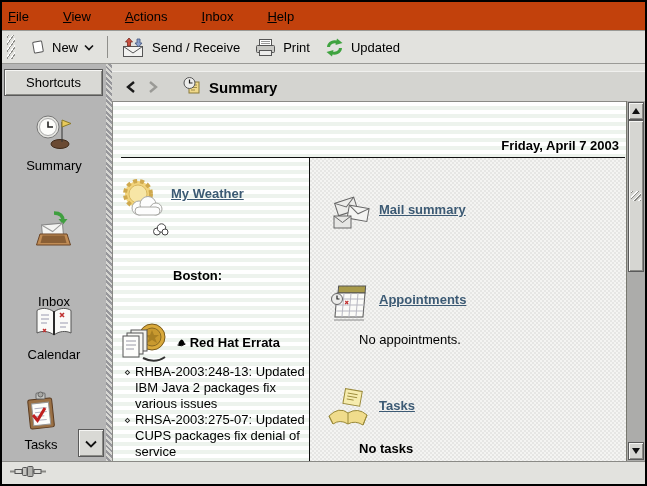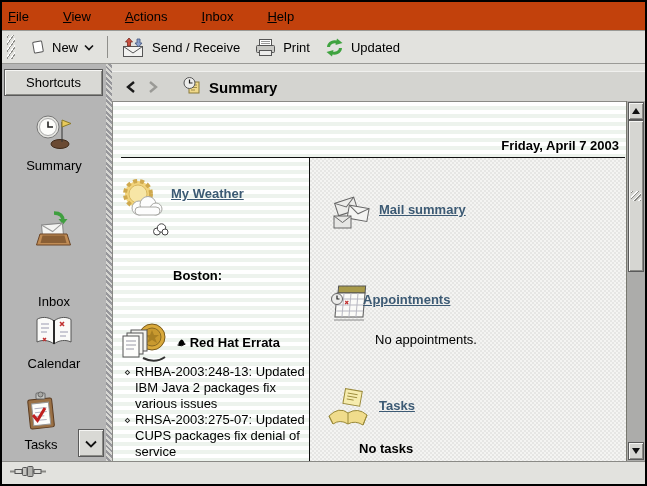--- a/index.html
+++ b/index.html
@@ -24,21 +24,21 @@
   .tb-btn svg{display:block;}
   
   .sidebar{position:absolute;left:0;top:62px;width:104px;bottom:23px;background:#b5b5b5;
     border-right:1px solid #78786f;}
   .shortcuts-btn{position:absolute;left:2px;top:5px;right:3px;height:25px;background:#d9d9d5;
     border:1px solid #5a5a5a;box-shadow:inset 1px 1px 0 #f6f6f4,inset -1px -1px 0 #8a8a86;
     display:flex;align-items:center;justify-content:center;font-size:13px;}
   .shortcut{position:absolute;left:0;width:104px;display:flex;flex-direction:column;
     align-items:center;gap:6px;font-size:13px;}
   .shortcut .ic{height:40px;display:flex;align-items:flex-end;justify-content:center;}
-  .sc-summary{top:48px;} .sc-inbox{top:146px;gap:44px;} .sc-calendar{top:246px;}
+  .sc-summary{top:48px;} .sc-inbox{top:146px;gap:44px;} .sc-calendar{top:237px;}
   .sc-tasks{top:327px;width:78px;}
   .sc-scroll-btn{position:absolute;left:76px;top:365px;width:24px;height:26px;background:#d9d9d5;
     border:1px solid #5a5a5a;box-shadow:inset 1px 1px 0 #f6f6f4,inset -1px -1px 0 #8a8a86;
     display:flex;align-items:center;justify-content:center;}
   .pane-handle{position:absolute;left:104px;top:62px;width:6px;bottom:23px;
     background:repeating-linear-gradient(45deg,#d8d8d4 0 2px,#97979b 2px 4px);}
   
   .folder-header{position:absolute;left:110px;top:69px;right:0;height:30px;background:#d4d4d0;
     border-top:1px solid #f0f0ee;border-bottom:1px solid #92928e;display:flex;align-items:center;
     padding-left:10px;gap:4px;}
@@ -325,22 +325,22 @@
           <rect x="10" y="4" width="27" height="7" fill="#a89a4a" stroke="#555"></rect>
           <rect x="9" y="11" width="28" height="24" fill="#fbfbf8" stroke="#555"></rect>
           <path d="M9 17 h28 M9 23 h28 M9 29 h28 M16 11 v24 M23 11 v24 M30 11 v24" stroke="#b8b8c2" stroke-width="1"></path>
           <path d="M18 19 l3 3 M21 19 l-3 3" stroke="#c03030" stroke-width="1.2"></path>
         </g>
         <circle cx="8" cy="17" r="5.5" fill="#ececea" stroke="#666"></circle>
         <path d="M8 13.5 V17 H10.5" fill="none" stroke="#222" stroke-width="1.2"></path>
         <path d="M5 38 h30" stroke="#888"></path>
       </svg>
     </span>
-    <span class="abs s-link" style="left:250px;top:190px;">Appointments</span>
-    <span class="abs" style="left:246px;top:230px;padding-left:16px;">No appointments.</span>
+    <span class="abs s-link" style="left:266px;top:190px;">Appointments</span>
+    <span class="abs" style="left:246px;top:230px;">No appointments.</span>
 
     <span class="abs" style="left:212px;top:284px;">
       <svg width="46" height="44" viewBox="0 0 46 44">
         <g transform="rotate(10 28 12)">
           <rect x="19" y="4" width="17" height="15" fill="#f6ecae" stroke="#9a8a3a"></rect>
           <path d="M22 8 h10 M22 11 h10 M22 14 h7" stroke="#9a8a3a" stroke-width="0.9"></path>
         </g>
         <path d="M4 30 Q14 20 23 27 Q33 21 42 29 L38 39 Q30 34 23 38 Q15 33 8 38 Z" fill="#f0dc8c" stroke="#9a8a3a"></path>
         <path d="M23 27 L23 38" stroke="#9a8a3a"></path>
         <path d="M4 30 L8 38 M42 29 L38 39" stroke="#9a8a3a"></path>

